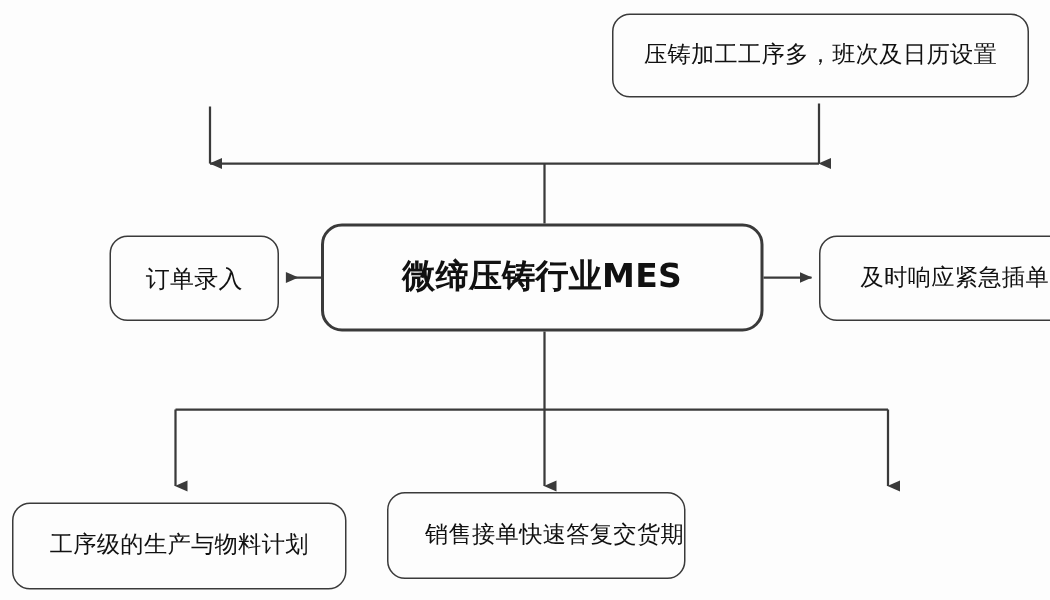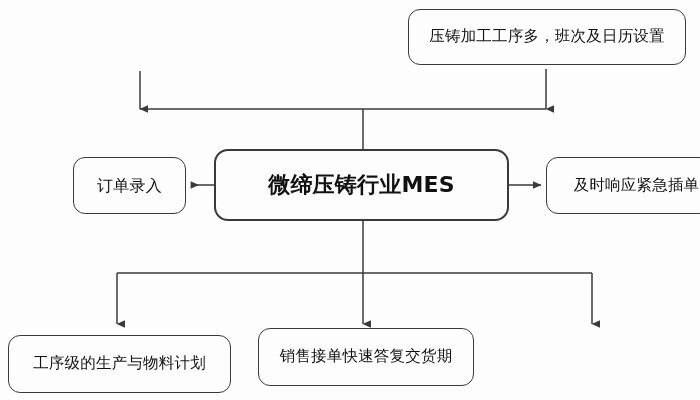--- a/index.html
+++ b/index.html
@@ -41,21 +41,21 @@
     display: block;
     line-height: 1.1;
     white-space: nowrap;
   }
   .node-topleft   { left: 30px;  top: 12px;  width: 226px; height: 55px;  font-size: 15.5px; }
   .node-topright  { left: 408px; top: 9px;   width: 278px; height: 56px;  font-size: 15.5px; }
   .node-left      { left: 73px;  top: 157px; width: 113px; height: 57px;  font-size: 16px;   }
   .node-center    { left: 214px; top: 149px; width: 295px; height: 72px;  font-size: 22px; font-weight: bold; border-width: 2px; border-radius: 14px; }
   .node-right     { left: 546px; top: 157px; width: 165px; height: 57px;  font-size: 15.5px; padding-left: 16px; }
   .node-bottom1   { left: 8px;   top: 312px; width: 223px; height: 58px;  font-size: 15.5px; margin-top: 23px; }
-  .node-bottom2   { left: 258px; top: 328px; width: 216px; height: 58px;  font-size: 15.5px; }
+  .node-bottom2   { left: 258px; top: 328px; width: 199px; height: 58px;  font-size: 15.5px; justify-content: flex-end; }
   .node-bottom3   { left: 516px; top: 328px; width: 153px; height: 58px;  font-size: 15.5px; }
 </style>
 </head>
 <body>
 
 <div id="canvas">
 
   <svg id="wires" viewBox="0 0 700 400" width="700" height="400" xmlns="http://www.w3.org/2000/svg">
     <defs>
       <marker id="arrowUp" markerWidth="9" markerHeight="9" refX="4.5" refY="8" orient="auto-start-reverse" markerUnits="userSpaceOnUse">

